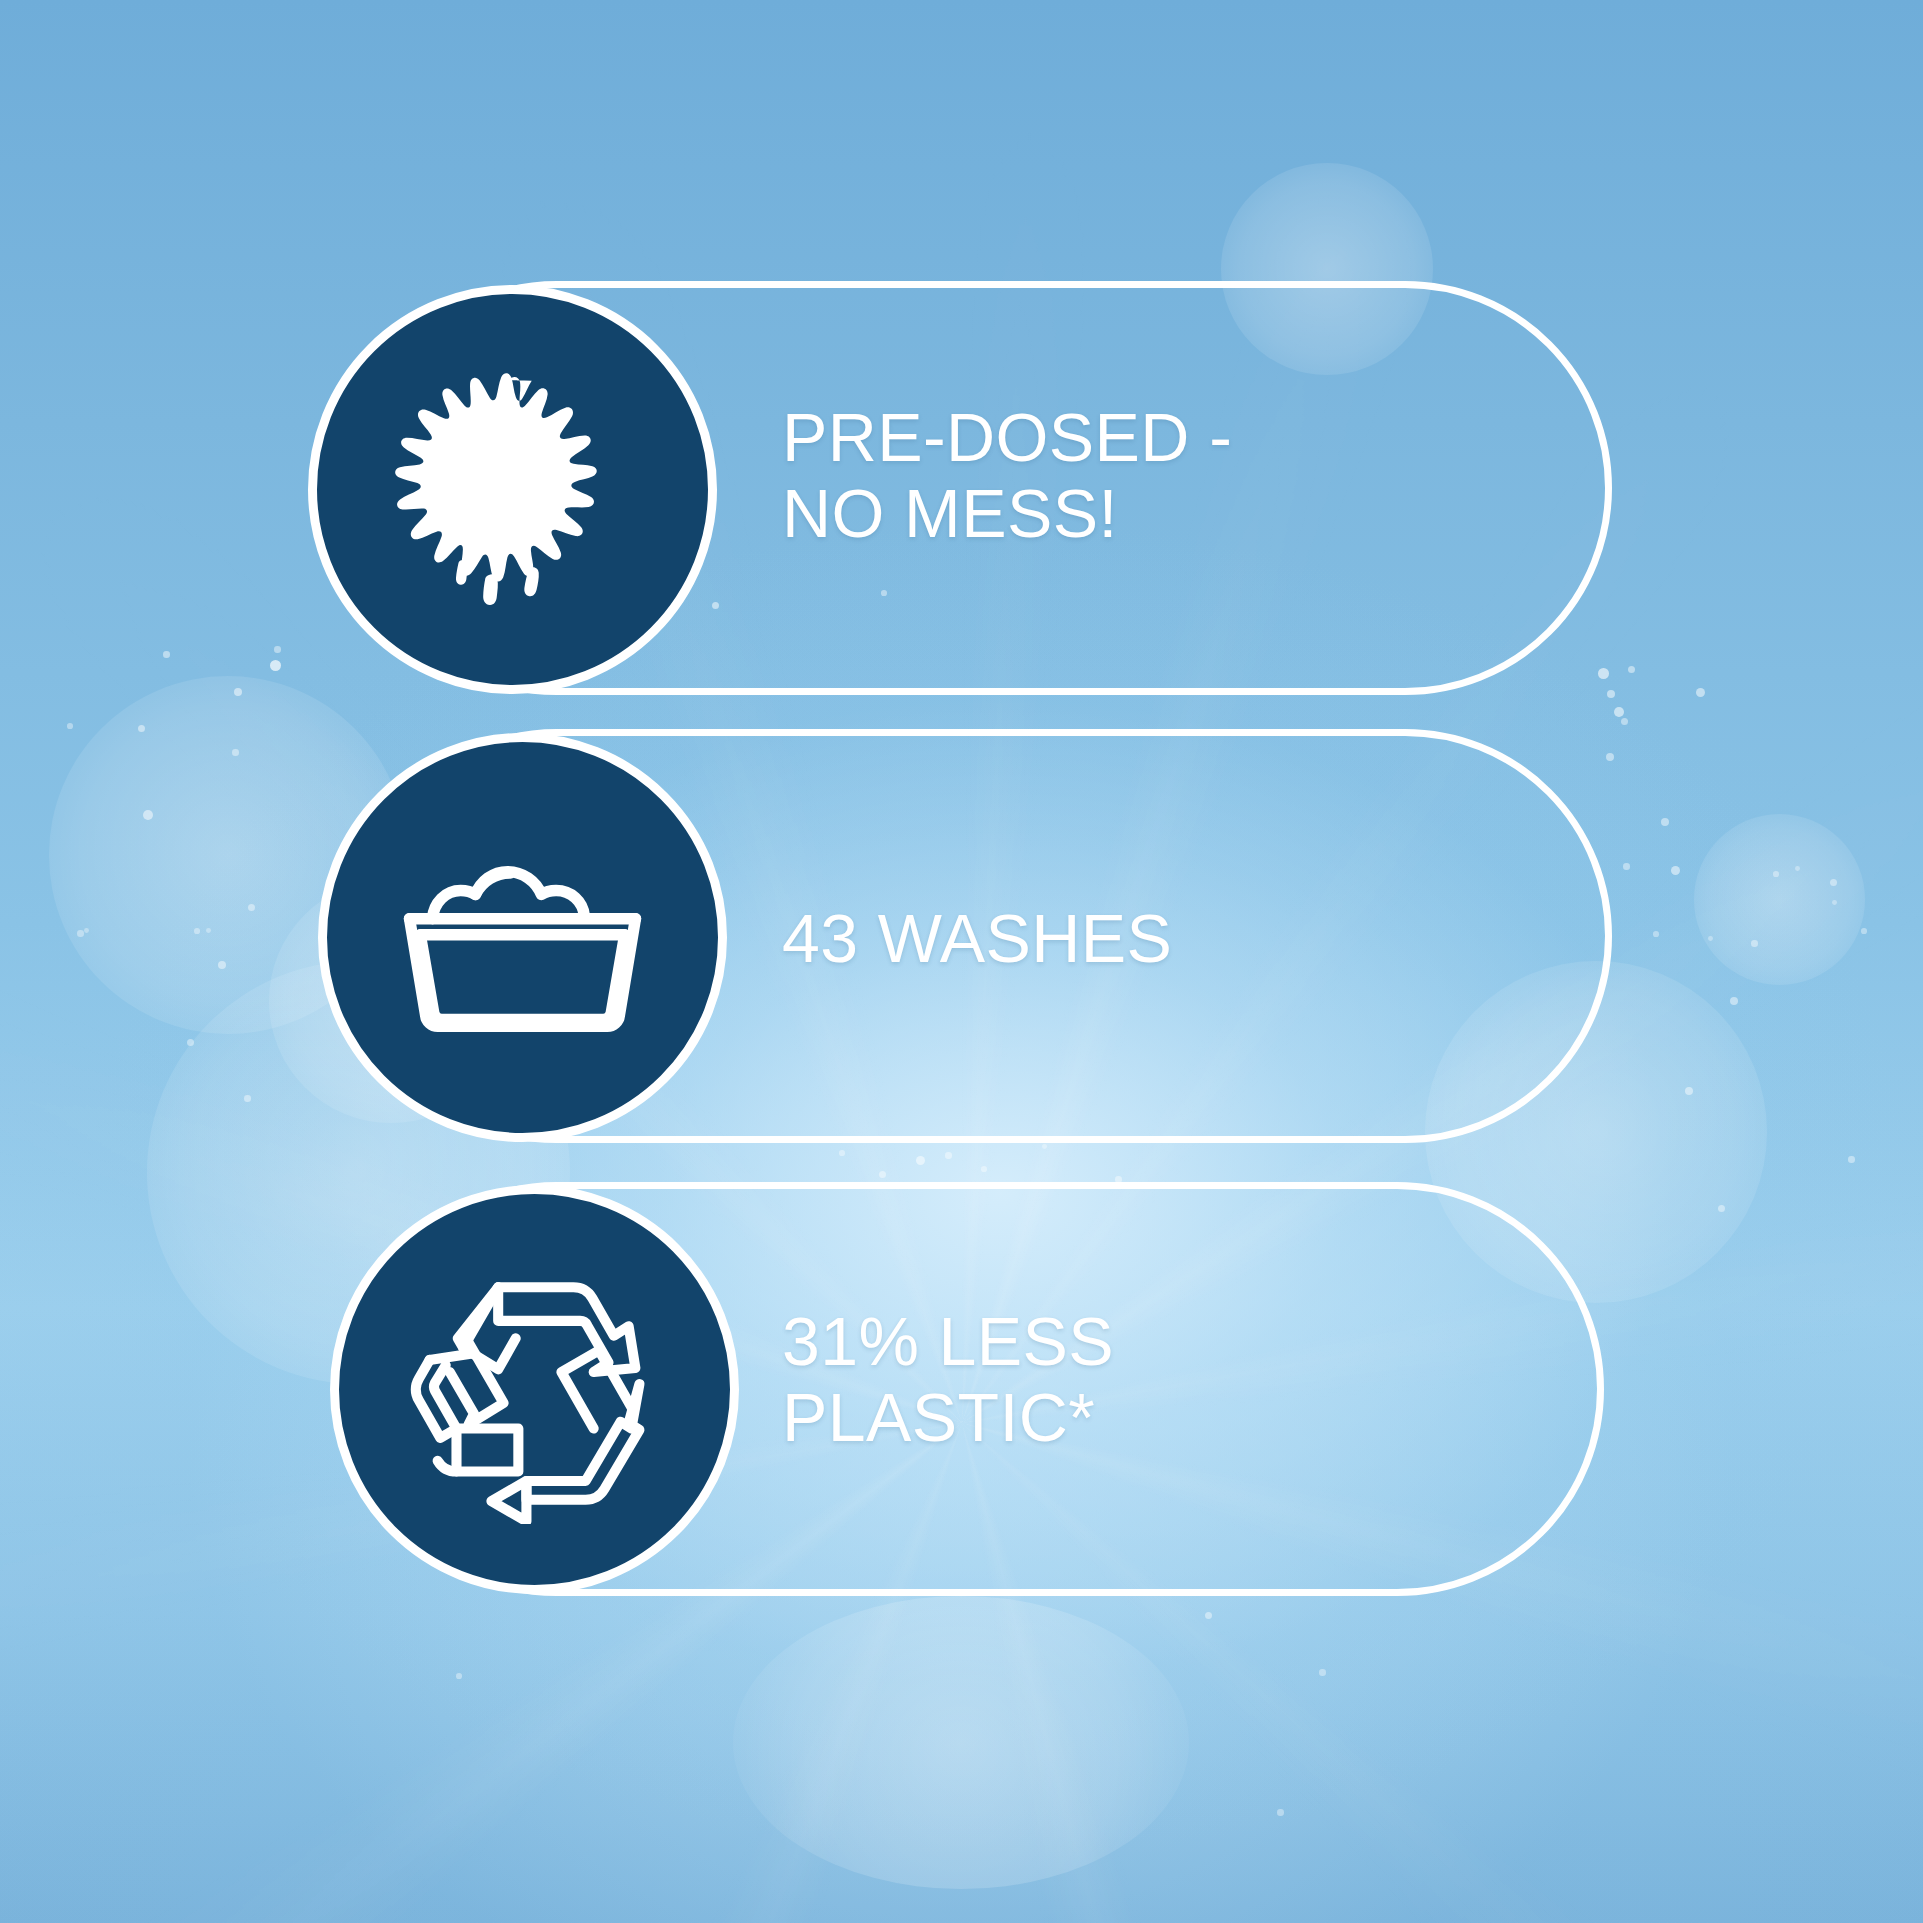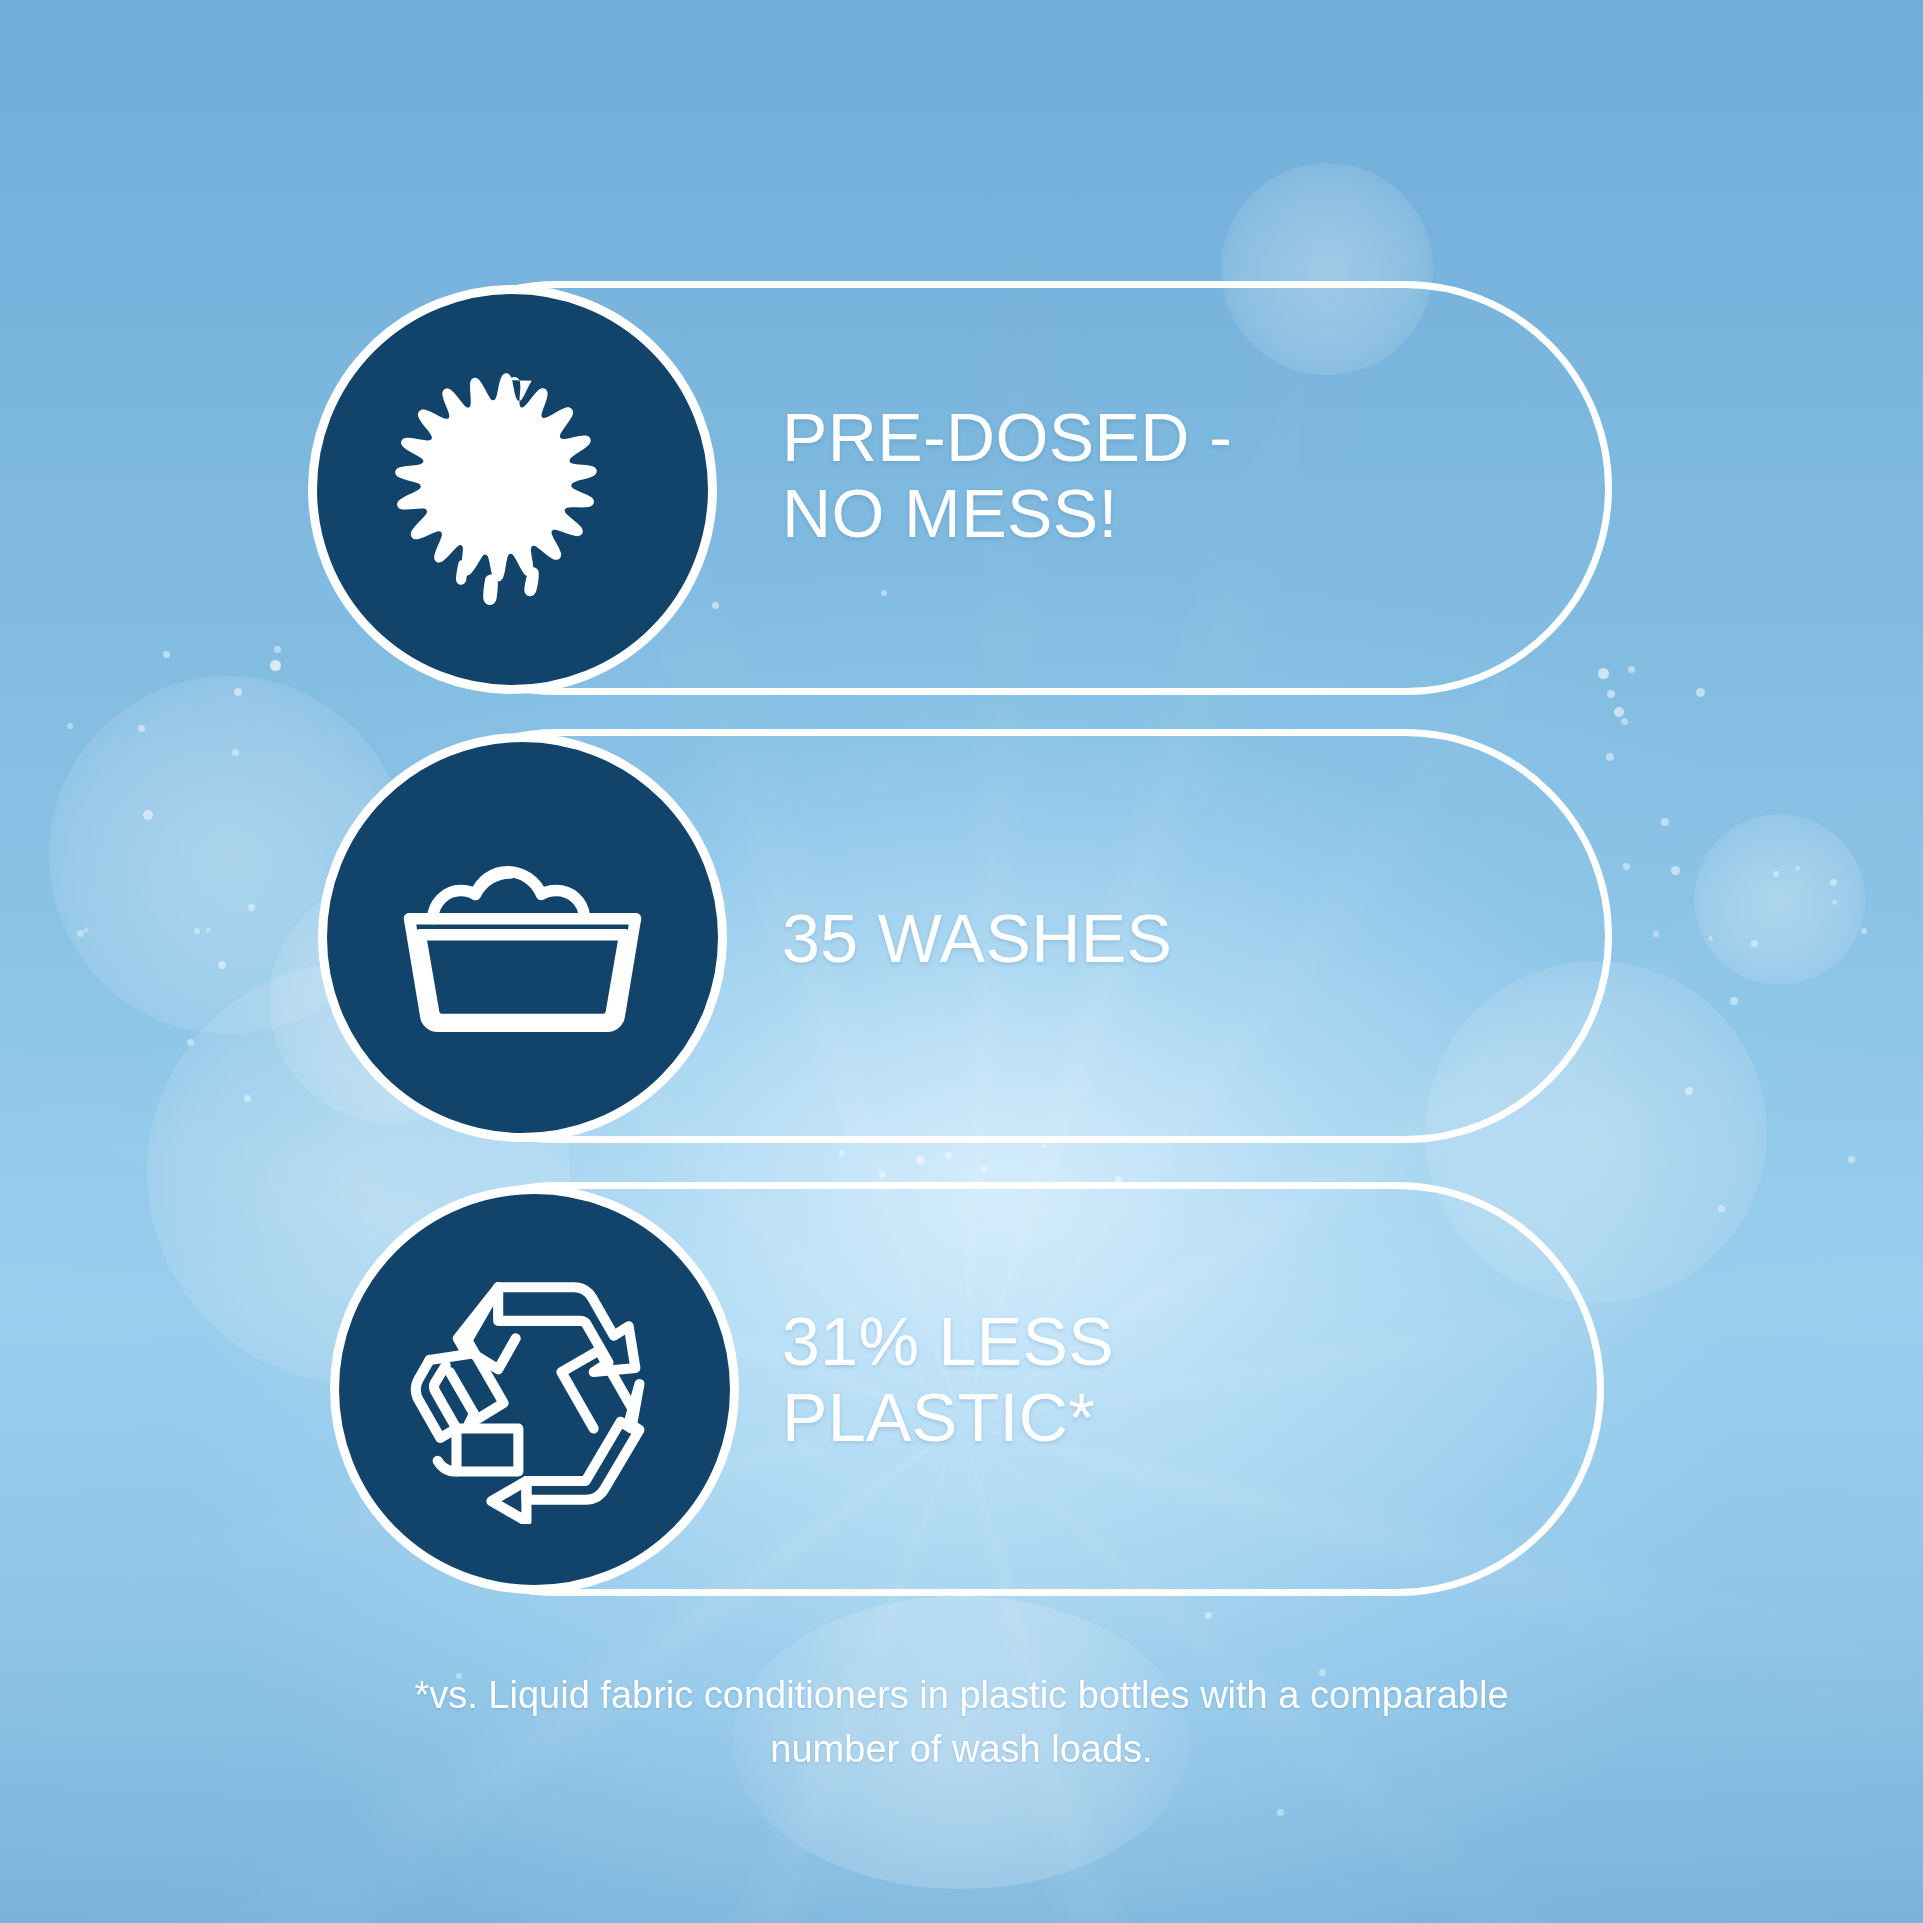--- a/index.html
+++ b/index.html
@@ -226,21 +226,21 @@
 
               <path d="M24 98h152"></path>
 
               <path d="M16 86l12 72a9 9 0 0 0 9 8h126a9 9 0 0 0 9-8l12-72"></path>
               <path d="M24 98l10 58a6 6 0 0 0 6 5h120a6 6 0 0 0 6-5l10-58"></path>
             </g>
           </svg>
         </span>
       </div>
 
-      <div class="pill-label" style="left:782px; top:900px; width:774px; font-size:68px;">35 WASHES</div>
+      <div class="pill-label" style="left:782px; top:900px; width:774px; font-size:68px;">43 WASHES</div>
     </div>
 
     <div class="row" style="top:0;">
       <div class="pill" style="left:350px; top:1182px; width:1254px; height:414px;"></div>
 
       <div class="badge" style="left:330px; top:1185px; width:409px; height:409px;">
         <span>
           <svg width="269" height="269" viewBox="0 0 200 200" aria-hidden="true">
             <g fill="none" stroke="#ffffff" stroke-width="7.5" stroke-linecap="round" stroke-linejoin="round">
 
@@ -260,17 +260,15 @@
           </svg>
         </span>
       </div>
 
       <div class="pill-label" style="left:782px; top:1303px; width:774px; font-size:68px;">31% LESS
 PLASTIC*</div>
     </div>
 
   </div>
 
-  <div class="footnote" style="top:1669px;">*vs. Liquid fabric conditioners in plastic bottles with a  comparable
-number of wash loads.</div>
 
 </div>
 
 
 </body></html>

